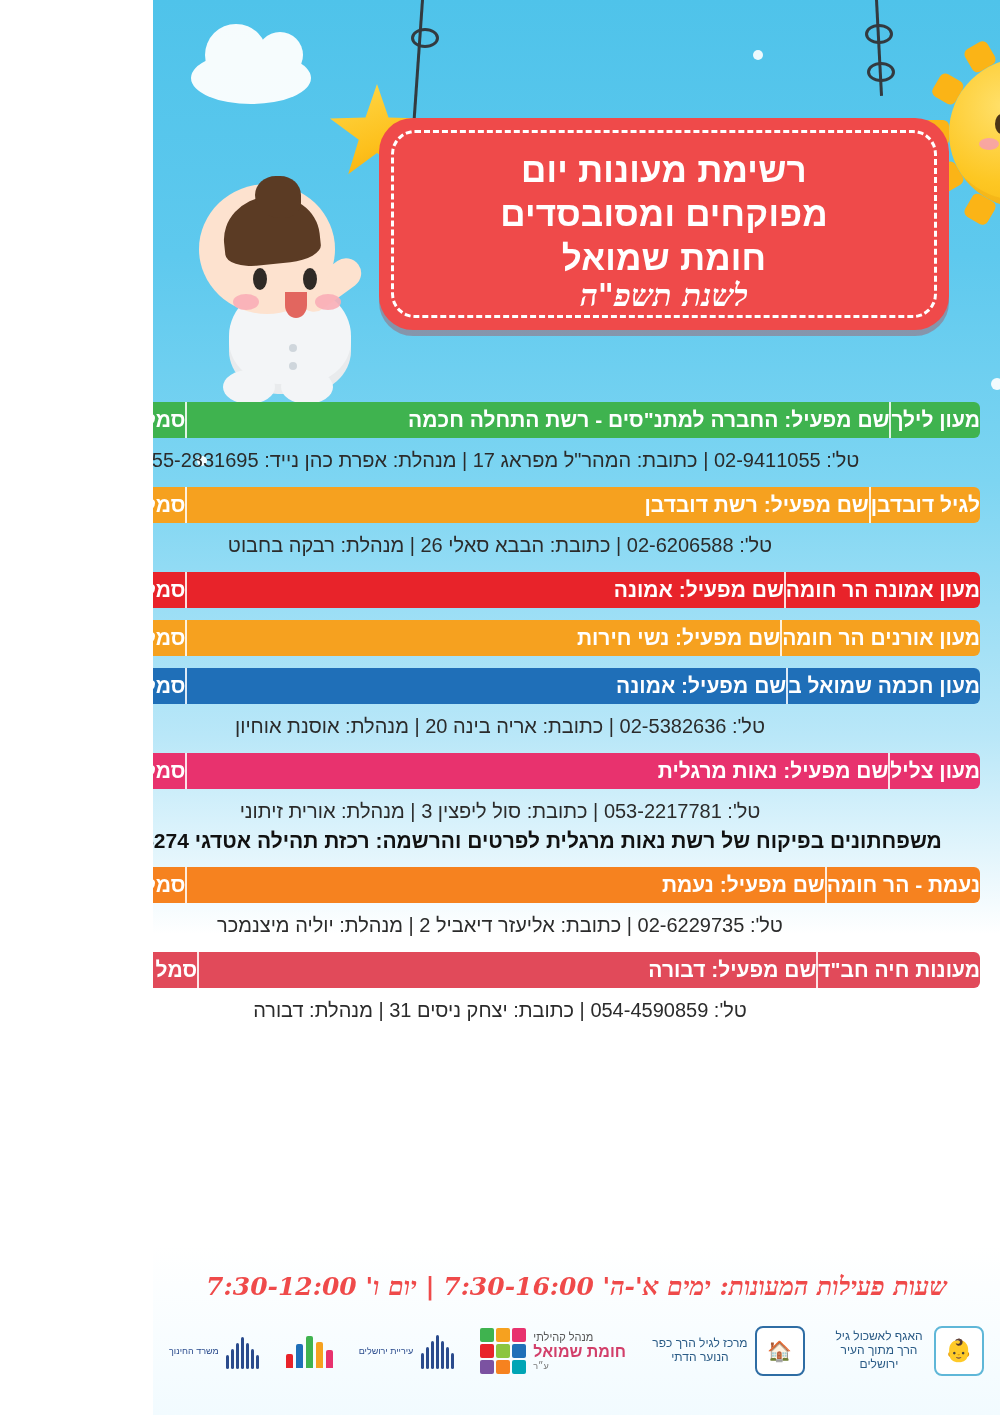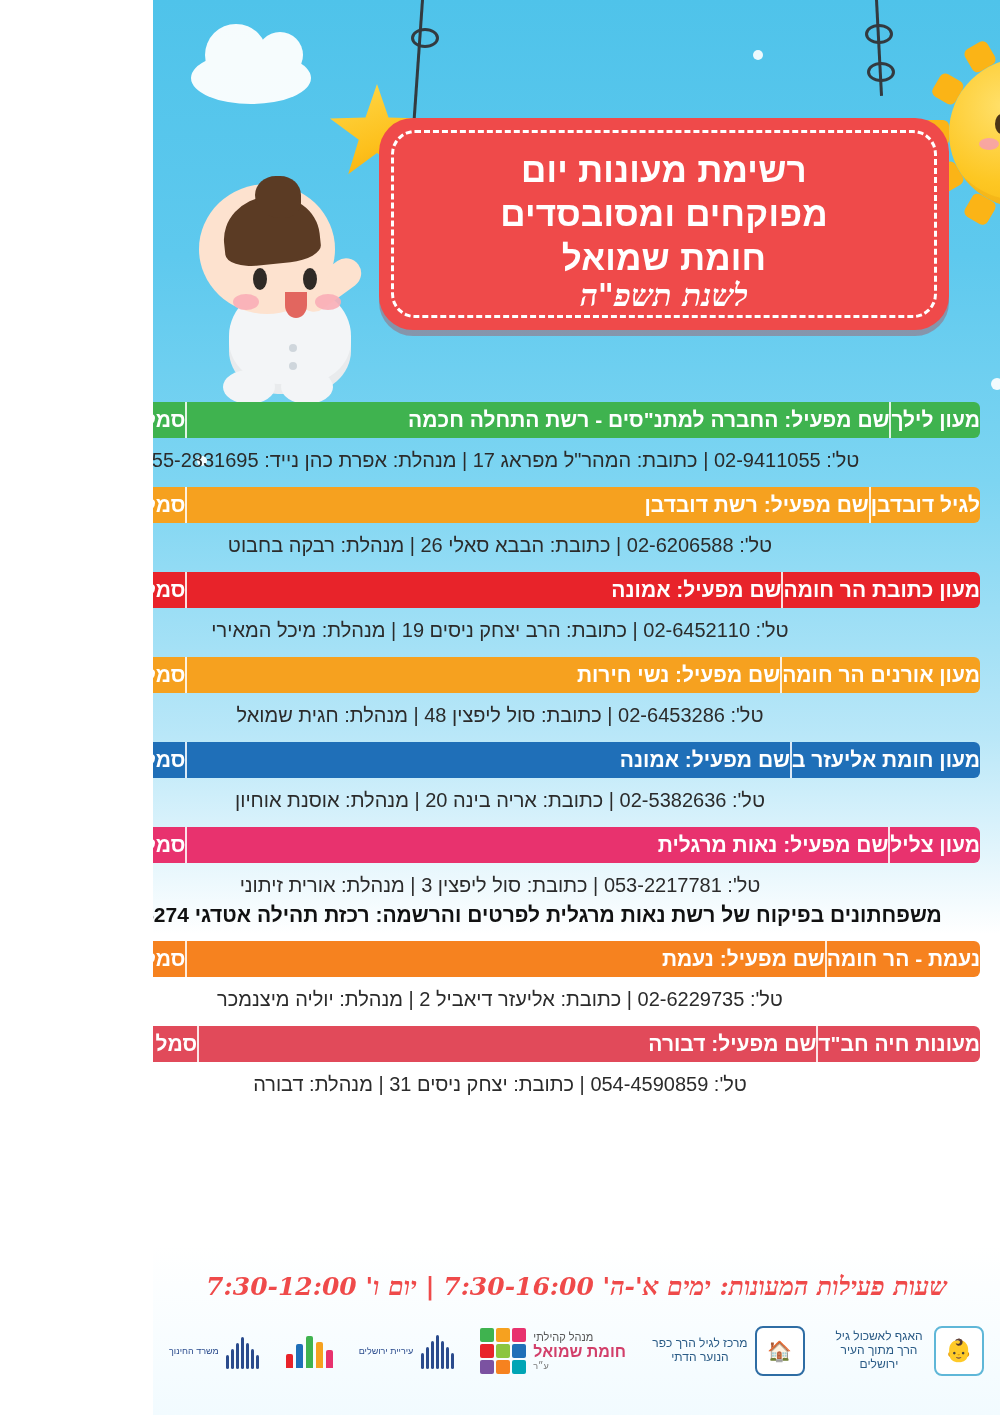--- a/index.html
+++ b/index.html
@@ -401,37 +401,35 @@
       <div class="entry">
         <div class="entry-head" style="background: rgb(246, 161, 31);">
           <span class="head-name">לגיל דובדבן</span>
           <span class="head-op">שם מפעיל: רשת דובדבן</span>
           <span class="head-code">סמל עבודה: 6976</span>
         </div>
         <div class="entry-sub">טל': 02-6206588  |  כתובת: הבבא סאלי 26  |  מנהלת: רבקה בחבוט</div>
       </div>
       <div class="entry">
         <div class="entry-head" style="background: rgb(232, 35, 42);">
-          <span class="head-name">מעון כתובת הר חומה</span>
+          <span class="head-name">מעון אמונה הר חומה</span>
           <span class="head-op">שם מפעיל: אמונה</span>
           <span class="head-code">סמל עבודה: 6787</span>
         </div>
-        <div class="entry-sub">טל': 02-6452110  |  כתובת: הרב יצחק ניסים 19  |  מנהלת: מיכל המאירי</div>
       </div>
       <div class="entry">
         <div class="entry-head" style="background: rgb(246, 161, 31);">
           <span class="head-name">מעון אורנים הר חומה</span>
           <span class="head-op">שם מפעיל: נשי חירות</span>
           <span class="head-code">סמל עבודה: 6106</span>
         </div>
-        <div class="entry-sub">טל': 02-6453286  |  כתובת: סול ליפצין 48  |  מנהלת: חגית שמואל</div>
       </div>
       <div class="entry">
         <div class="entry-head" style="background: rgb(31, 111, 184);">
-          <span class="head-name">מעון חומת אליעזר ב</span>
+          <span class="head-name">מעון חכמה שמואל ב</span>
           <span class="head-op">שם מפעיל: אמונה</span>
           <span class="head-code">סמל עבודה: 6229</span>
         </div>
         <div class="entry-sub">טל': 02-5382636  |  כתובת: אריה בינה 20  |  מנהלת: אוסנת אוחיון</div>
       </div>
       <div class="entry">
         <div class="entry-head" style="background: rgb(232, 50, 110);">
           <span class="head-name">מעון צליל</span>
           <span class="head-op">שם מפעיל: נאות מרגלית</span>
           <span class="head-code">סמל עבודה: 6754</span>

